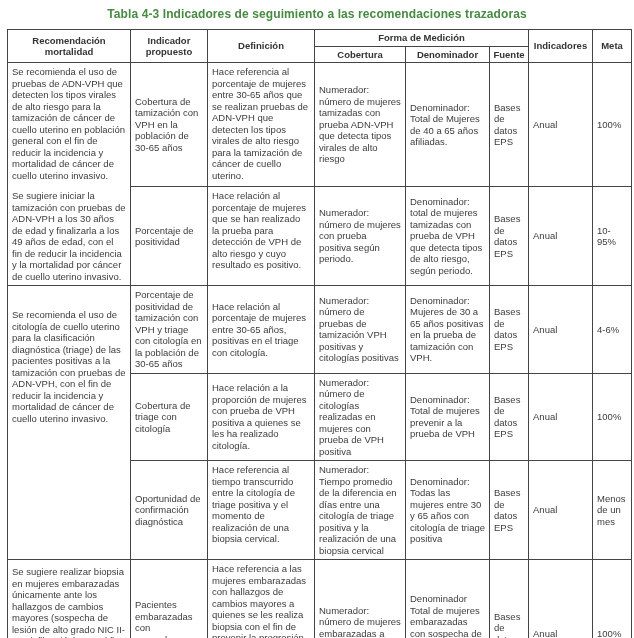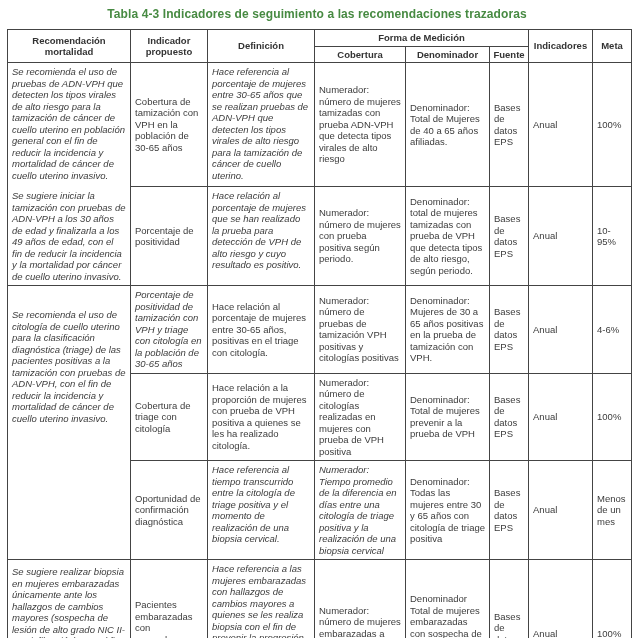--- a/index.html
+++ b/index.html
@@ -39,21 +39,21 @@
     overflow: hidden;
     word-wrap: break-word;
   }
   table.ind-table th {
     font-weight: bold;
     text-align: center;
     vertical-align: middle;
     padding: 2px 2px;
     color: #333333;
   }
-  td.v-top    { vertical-align: top; font-style: italic; }
+  td.v-top    { vertical-align: top; }
   td.v-mid    { vertical-align: middle; }
   .rec-para + .rec-para { margin-top: 9px; }
 </style>
 </head>
 <body>
 
 <div class="page">
 
   <div class="table-title">Tabla 4-3 Indicadores de seguimiento a las recomendaciones trazadoras</div>
 

